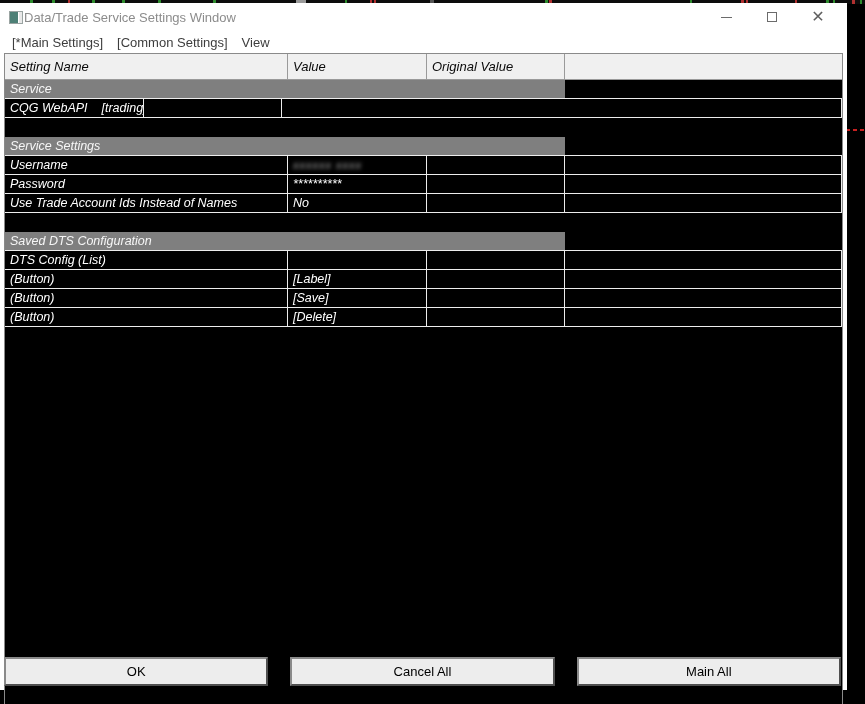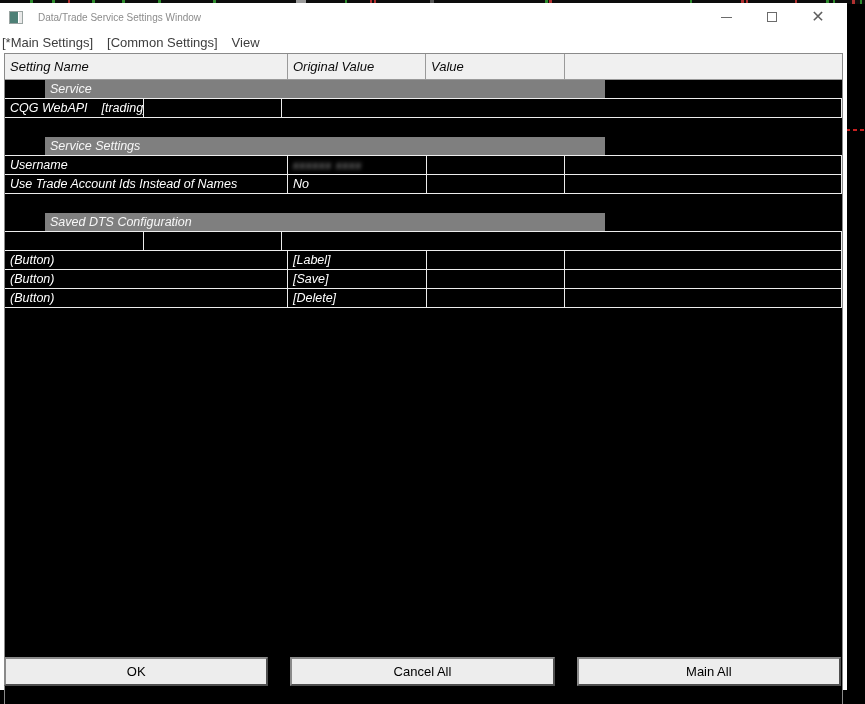--- a/index.html
+++ b/index.html
@@ -20,42 +20,42 @@
   .price-label { position:absolute; left:231px; top:0; color:#8f8f8f; font-size:11px; white-space:pre; }
   .marker-square { position:absolute; left:294px; top:1px; width:8px; height:9px; background:#dcdcdc; }
 
   
   .window { position:absolute; left:0; top:3px; width:847px; height:687px; background:#fff; }
 
   .titlebar { position:relative; height:28px; display:flex; align-items:center; padding-left:9px; }
   .app-icon { width:14px; height:13px; border:1px solid #9aa4a2; background:#e9e9e9; position:relative; }
   .app-icon::before { content:""; position:absolute; left:0; top:0; width:8px; height:11px; background:#4d8076; }
   .app-icon::after { content:""; position:absolute; left:8px; top:0; width:1px; height:11px; background:#fff; }
-  .title-text { margin-left:15px; color:#8c8c8c; font-size:10px; }
+  .title-text { margin-left:1px; color:#8c8c8c; font-size:13px; }
   .win-controls { position:absolute; right:6px; top:0; height:28px; display:flex; }
   .win-btn { width:46px; height:28px; display:flex; align-items:center; justify-content:center; }
   .min-glyph  { width:11px; height:1px; background:#6b6b6b; }
   .max-glyph  { width:10px; height:10px; border:1px solid #6b6b6b; }
   .close-glyph { color:#5f5f5f; font-size:16px; line-height:16px; }
 
-  .menubar { height:22px; display:flex; align-items:center; padding-left:2px; gap:14px; }
+  .menubar { height:22px; display:flex; align-items:center; padding-left:12px; gap:14px; }
   .menu-item { color:#3d3d3d; font-size:13px; }
 
   
   .settings-table {
     position:absolute; left:4px; top:50px; width:839px; height:672px;
     border:1px solid #8a8a8a; background:#000; display:flex; flex-direction:column;font-style:italic;
   }
   .thead { display:flex; height:26px; background:#f0f0f0; border-bottom:1px solid #9a9a9a; flex:0 0 auto; }
   .th { font-size:13px; color:#0a0a0a; line-height:25px; padding-left:5px; border-right:1px solid #9a9a9a; }
   .c1 { width:283px; } .c2 { width:139px; } .c3 { width:138px; } .c4 { flex:1; border-right:none; }
 
   .row { display:flex; height:19px; flex:0 0 auto; }
   .row.item { border-bottom:1px solid #ececec; }
-  .row.section { border-bottom:1px solid #ececec;padding-left:40px; }
+  .row.section { border-bottom:1px solid #ececec; }
   .cell {
     font-size:12.5px; line-height:18px; padding-left:5px; color:#fff;
     background:#000; border-right:1px solid #ececec; overflow:hidden; white-space:pre;
   }
   .section-label { width:560px; background:#7f7f7f; color:#f6f6f6; font-size:12.5px; line-height:18px; padding-left:5px; }
   .section-tail { flex:1; background:#000; }
   .row.spacer { background:#000; }
   .blurred { filter:blur(2px); color:#b9b9b9; font-size:11px; letter-spacing:1px; }
   .table-filler { flex:1; background:#000; }
 
@@ -121,22 +121,22 @@
 
   <div class="menubar">
     <span class="menu-item">[*Main Settings]</span>
     <span class="menu-item">[Common Settings]</span>
     <span class="menu-item">View</span>
   </div>
 
   <div class="settings-table">
     <div class="thead">
       <div class="th c1">Setting Name</div>
+      <div class="th c2">Value</div>
       <div class="th c3">Original Value</div>
-      <div class="th c2">Value</div>
       <div class="th c4"></div>
     </div>
     <div id="rows">
         <div class="row section">
           <div class="section-label">Service</div>
           <div class="section-tail"></div>
         </div>
         <div class="row item">
           <div class="cell c2">CQG WebAPI    [trading]</div>
           <div class="cell c3"></div>
@@ -147,31 +147,38 @@
           <div class="section-label">Service Settings</div>
           <div class="section-tail"></div>
         </div>
         <div class="row item">
           <div class="cell c1">Username</div>
           <div class="cell c2"><span class="blurred">xxxxxx xxxx</span></div>
           <div class="cell c3"></div>
           <div class="cell c4"></div>
         </div>
         <div class="row item">
+          <div class="cell c1">Password</div>
+          <div class="cell c2">**********</div>
+          <div class="cell c3"></div>
+          <div class="cell c4"></div>
+        </div>
+        <div class="row item">
           <div class="cell c1">Use Trade Account Ids Instead of Names</div>
           <div class="cell c2">No</div>
           <div class="cell c3"></div>
           <div class="cell c4"></div>
         </div>
         <div class="row spacer"></div>
         <div class="row section">
           <div class="section-label">Saved DTS Configuration</div>
           <div class="section-tail"></div>
         </div>
         <div class="row item">
+          <div class="cell c1">DTS Config (List)</div>
           <div class="cell c2"></div>
           <div class="cell c3"></div>
           <div class="cell c4"></div>
         </div>
         <div class="row item">
           <div class="cell c1">(Button)</div>
           <div class="cell c2">[Label]</div>
           <div class="cell c3"></div>
           <div class="cell c4"></div>
         </div>

